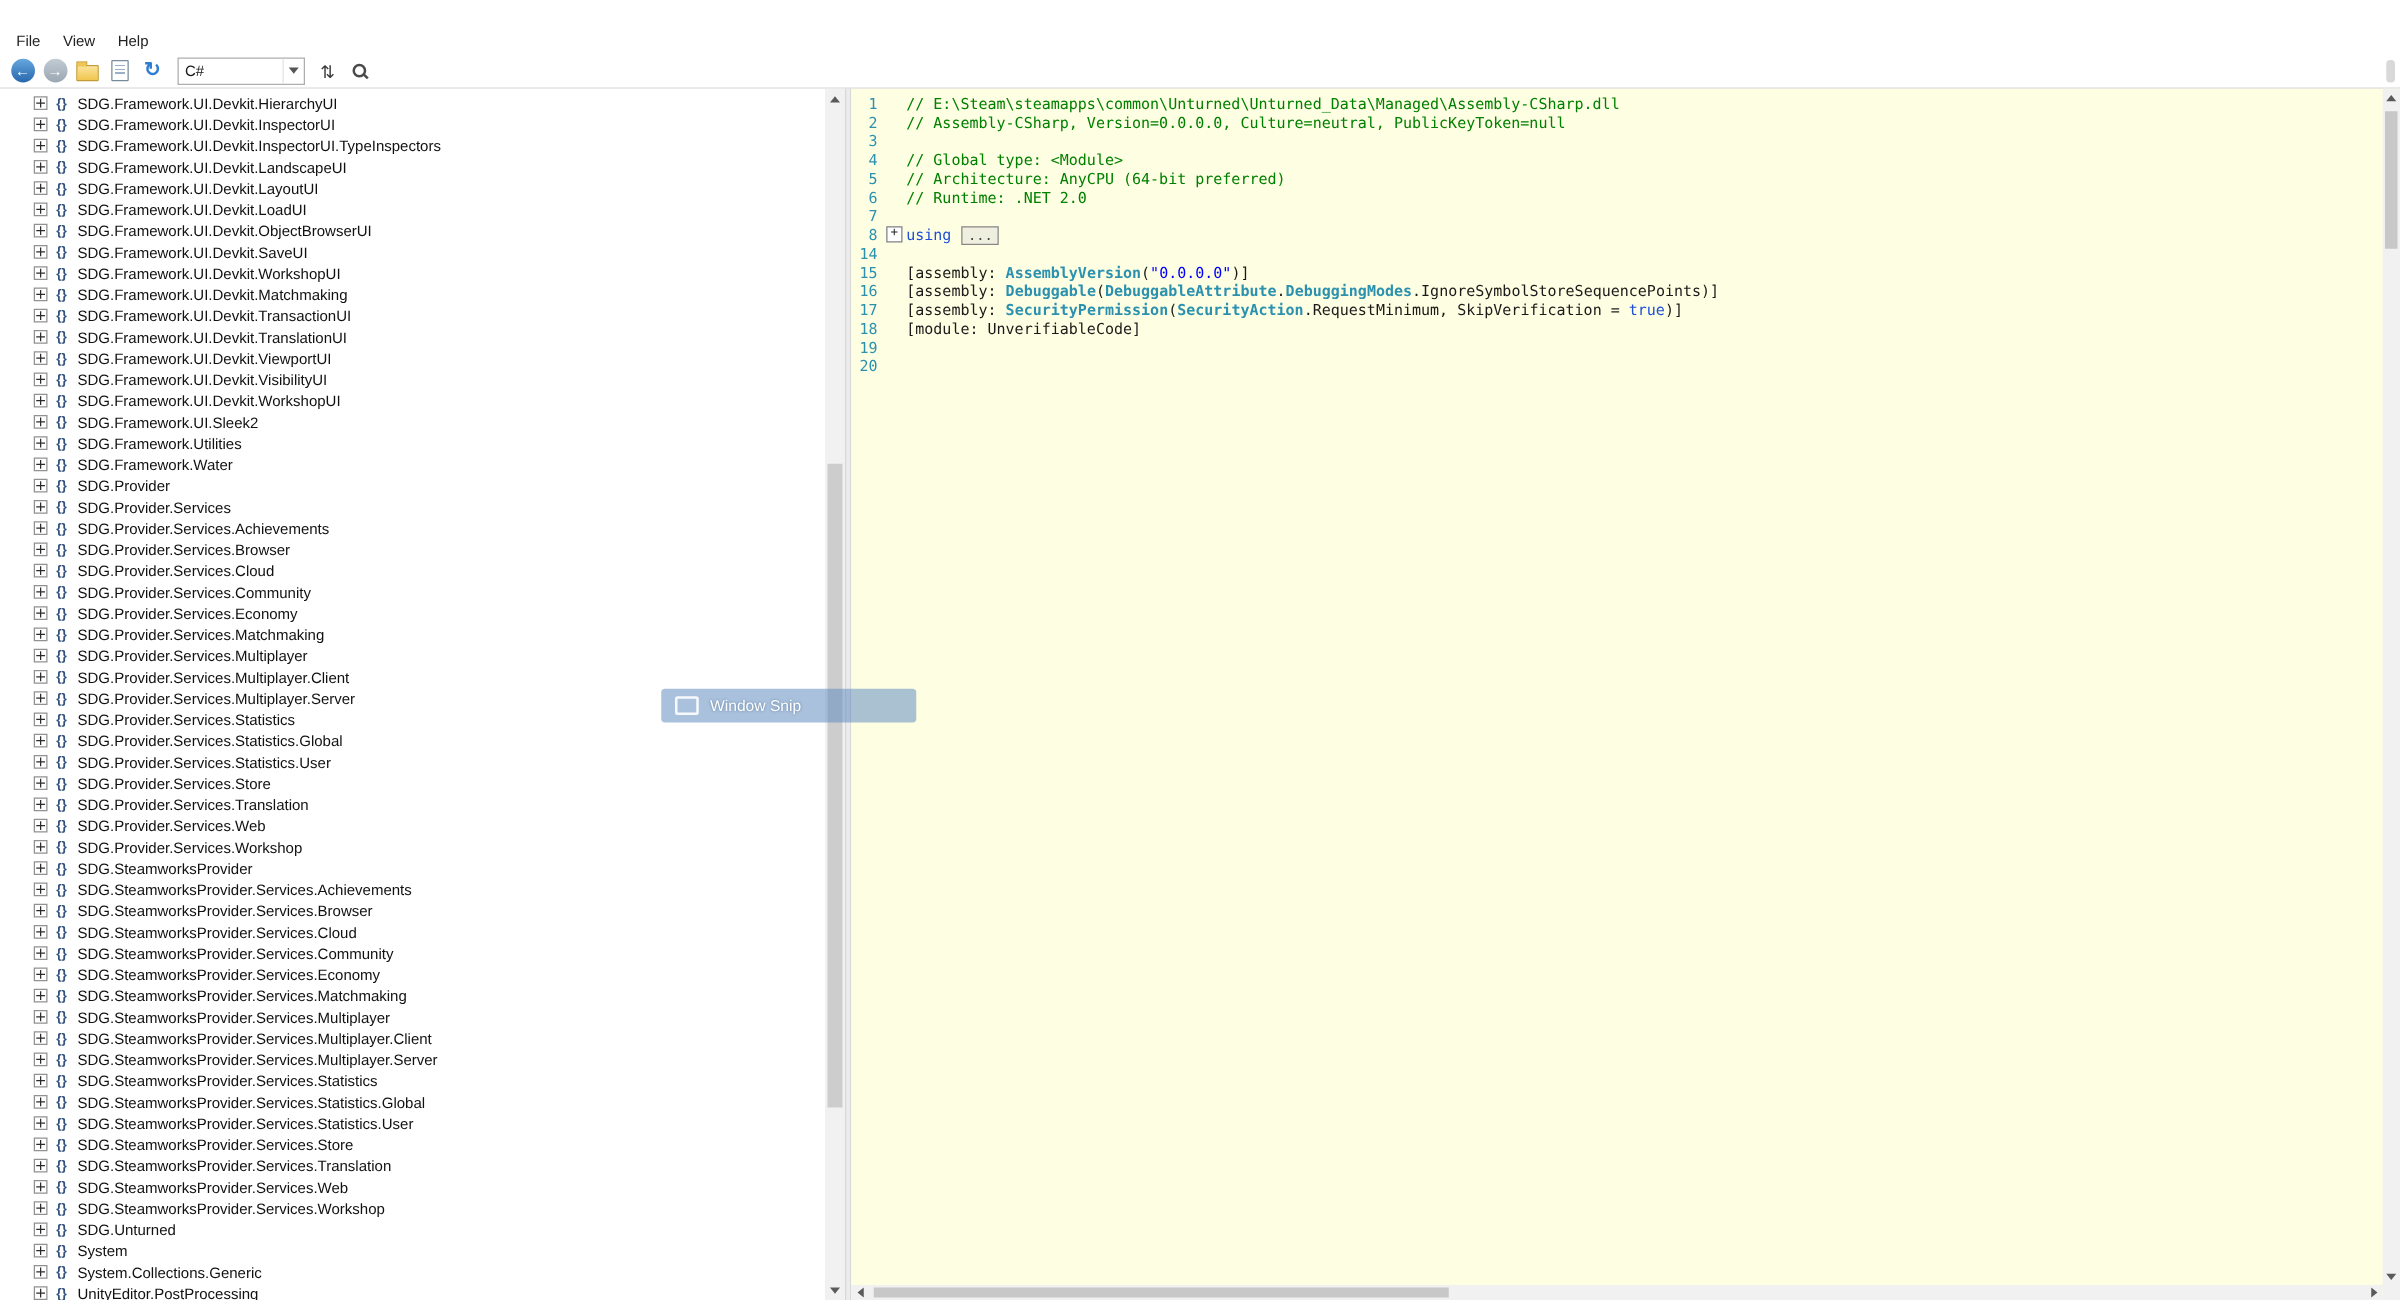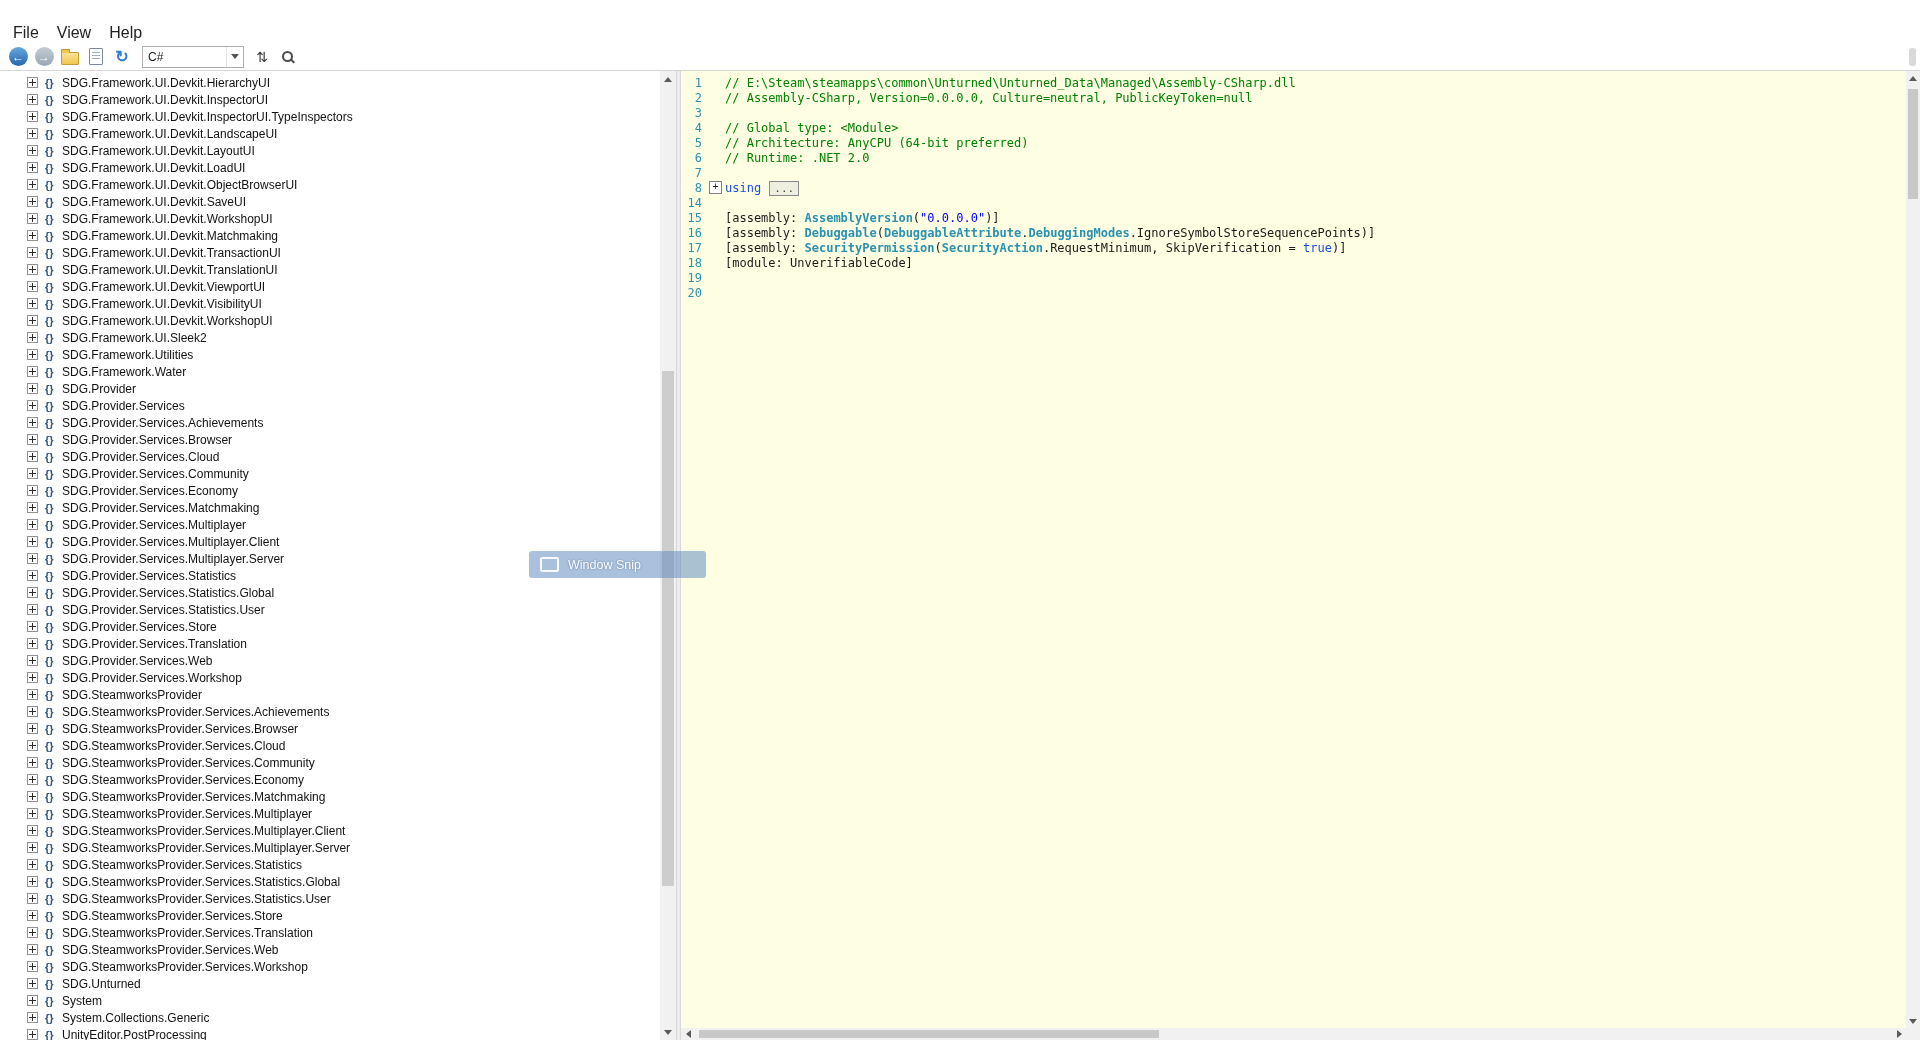--- a/index.html
+++ b/index.html
@@ -11,21 +11,21 @@
             display:flex;align-items:center;margin-top:44px;}
   #app-icon{width:16px;height:16px;margin:0 6px 0 8px;flex:none;}
   #title-text{font-size:12px;color:#333;}
   #win-controls{position:absolute;right:0;top:0;height:22px;display:flex;}
   .win-btn{width:46px;height:22px;display:flex;align-items:center;justify-content:center;
            font-size:13px;color:#444;cursor:default;}
 
   
   #menubar{position:absolute;left:0;top:22px;right:0;height:21px;background:#fff;
            display:flex;align-items:center;padding-left:4px;}
-  .menu-item{padding:2px 9px;font-size:16px;color:#222;text-align:center;}
+  .menu-item{padding:2px 9px;font-size:12px;color:#222;text-align:center;}
 
   
   #toolbar{position:absolute;left:0;top:43px;right:0;height:28px;background:#fff;
            border-bottom:1px solid #d6d6d6;display:flex;align-items:center;padding-left:6px;
            box-sizing:border-box;}
   .tb-group{display:flex;align-items:center;}
   .tb-btn{width:24px;height:24px;display:flex;align-items:center;justify-content:center;margin-right:2px;}
   .nav-circle{width:19px;height:19px;border-radius:50%;display:flex;align-items:center;justify-content:center;
               color:#fff;font-size:12px;font-weight:bold;line-height:1;}
   .ic-back{background:linear-gradient(#67a7dd,#2767ae);}
@@ -97,21 +97,21 @@
 
   #editor-vscroll{position:absolute;right:0;top:0;bottom:12px;width:14px;}
   #editor-vsb-thumb{position:absolute;left:2px;right:2px;top:18px;height:110px;background:#c8c8c8;}
   #editor-vscroll .sb-arrow{height:14px;}
   #editor-hscroll{position:absolute;left:0;right:14px;bottom:0;height:12px;}
   .hsb-arrow{position:absolute;top:0;bottom:0;width:14px;display:flex;align-items:center;justify-content:center;}
   #editor-hsb-thumb{position:absolute;top:2px;bottom:2px;left:18px;width:460px;background:#c8c8c8;}
   #sb-corner{position:absolute;right:0;bottom:0;width:14px;height:12px;background:#f1f1f1;}
 
   
-  #snip-toast{position:absolute;left:529px;top:551px;width:177px;height:27px;border-radius:3px;
+  #snip-toast{position:absolute;left:529px;top:551px;width:204px;height:27px;border-radius:3px;
               background:rgba(99,142,193,0.55);display:flex;align-items:center;gap:9px;
               padding-left:11px;box-sizing:border-box;z-index:50;}
   #snip-icon{width:15px;height:11px;border:2px solid rgba(255,255,255,0.9);border-radius:2px;position:relative;flex:none;}
   #snip-label{color:#fff;font-size:12.5px;text-shadow:0 0 2px rgba(40,70,110,0.6);white-space:nowrap;}
 </style>
 </head>
 <body>
 
 <div id="root">
 

